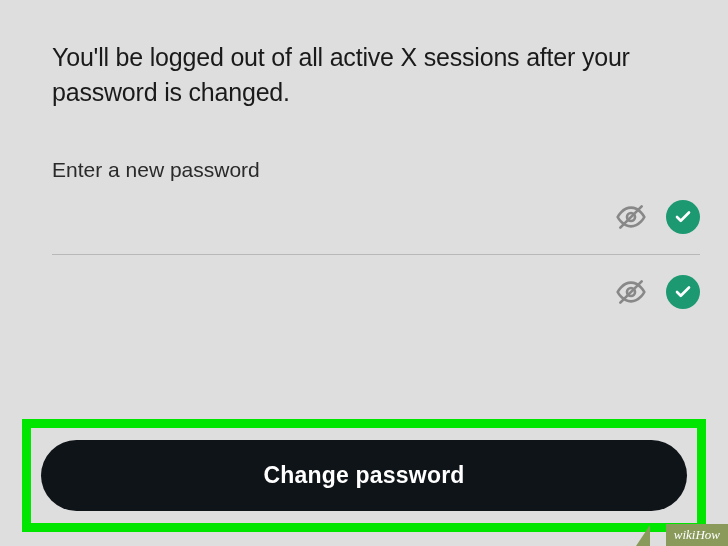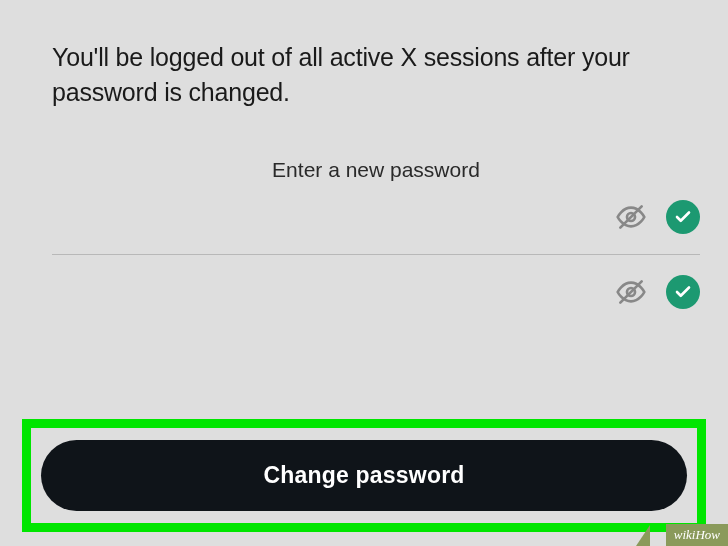--- a/index.html
+++ b/index.html
@@ -25,21 +25,20 @@
       margin-bottom: 48px;
       letter-spacing: -0.2px;
     }
     .field-group {
       margin-bottom: 20px;
     }
     .field-label {
       font-size: 21px;
       color: #2a2a2a;
       margin-bottom: 18px;
-      text-align: center;
     }
     .field-row {
       display: flex;
       align-items: center;
       justify-content: flex-end;
       gap: 18px;
       padding-bottom: 20px;
       border-bottom: 1px solid #b8b8b8;
     }
     .field-row.no-border {

